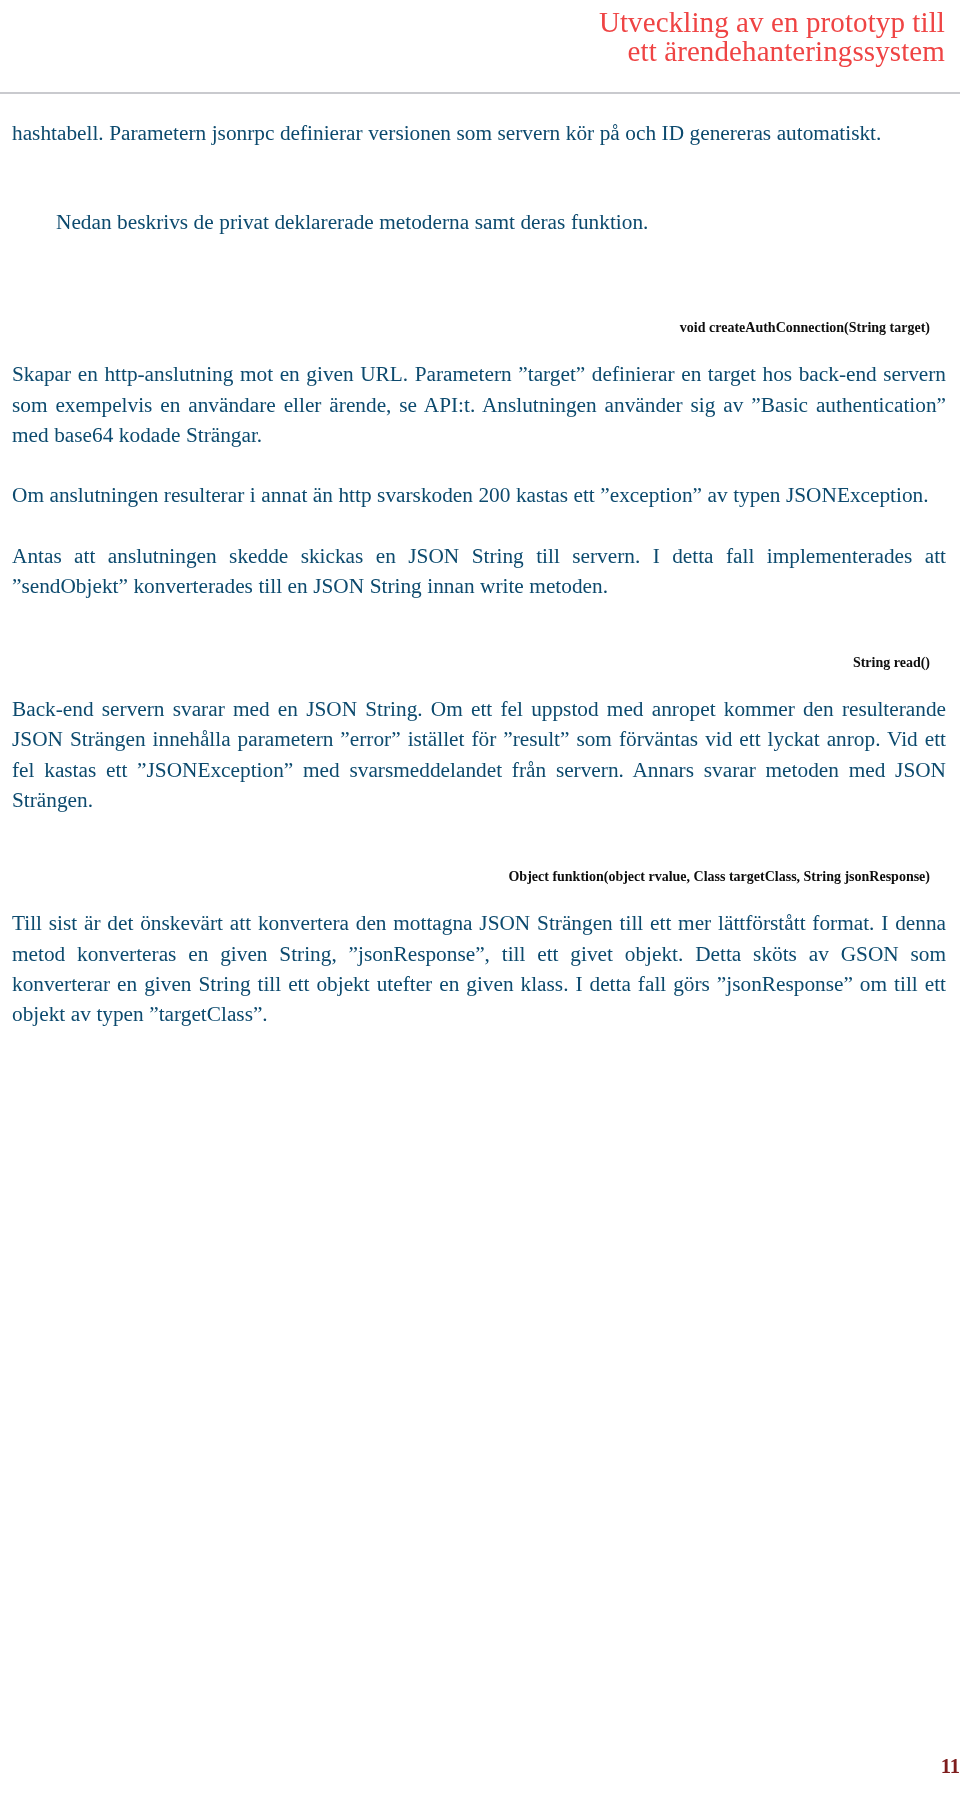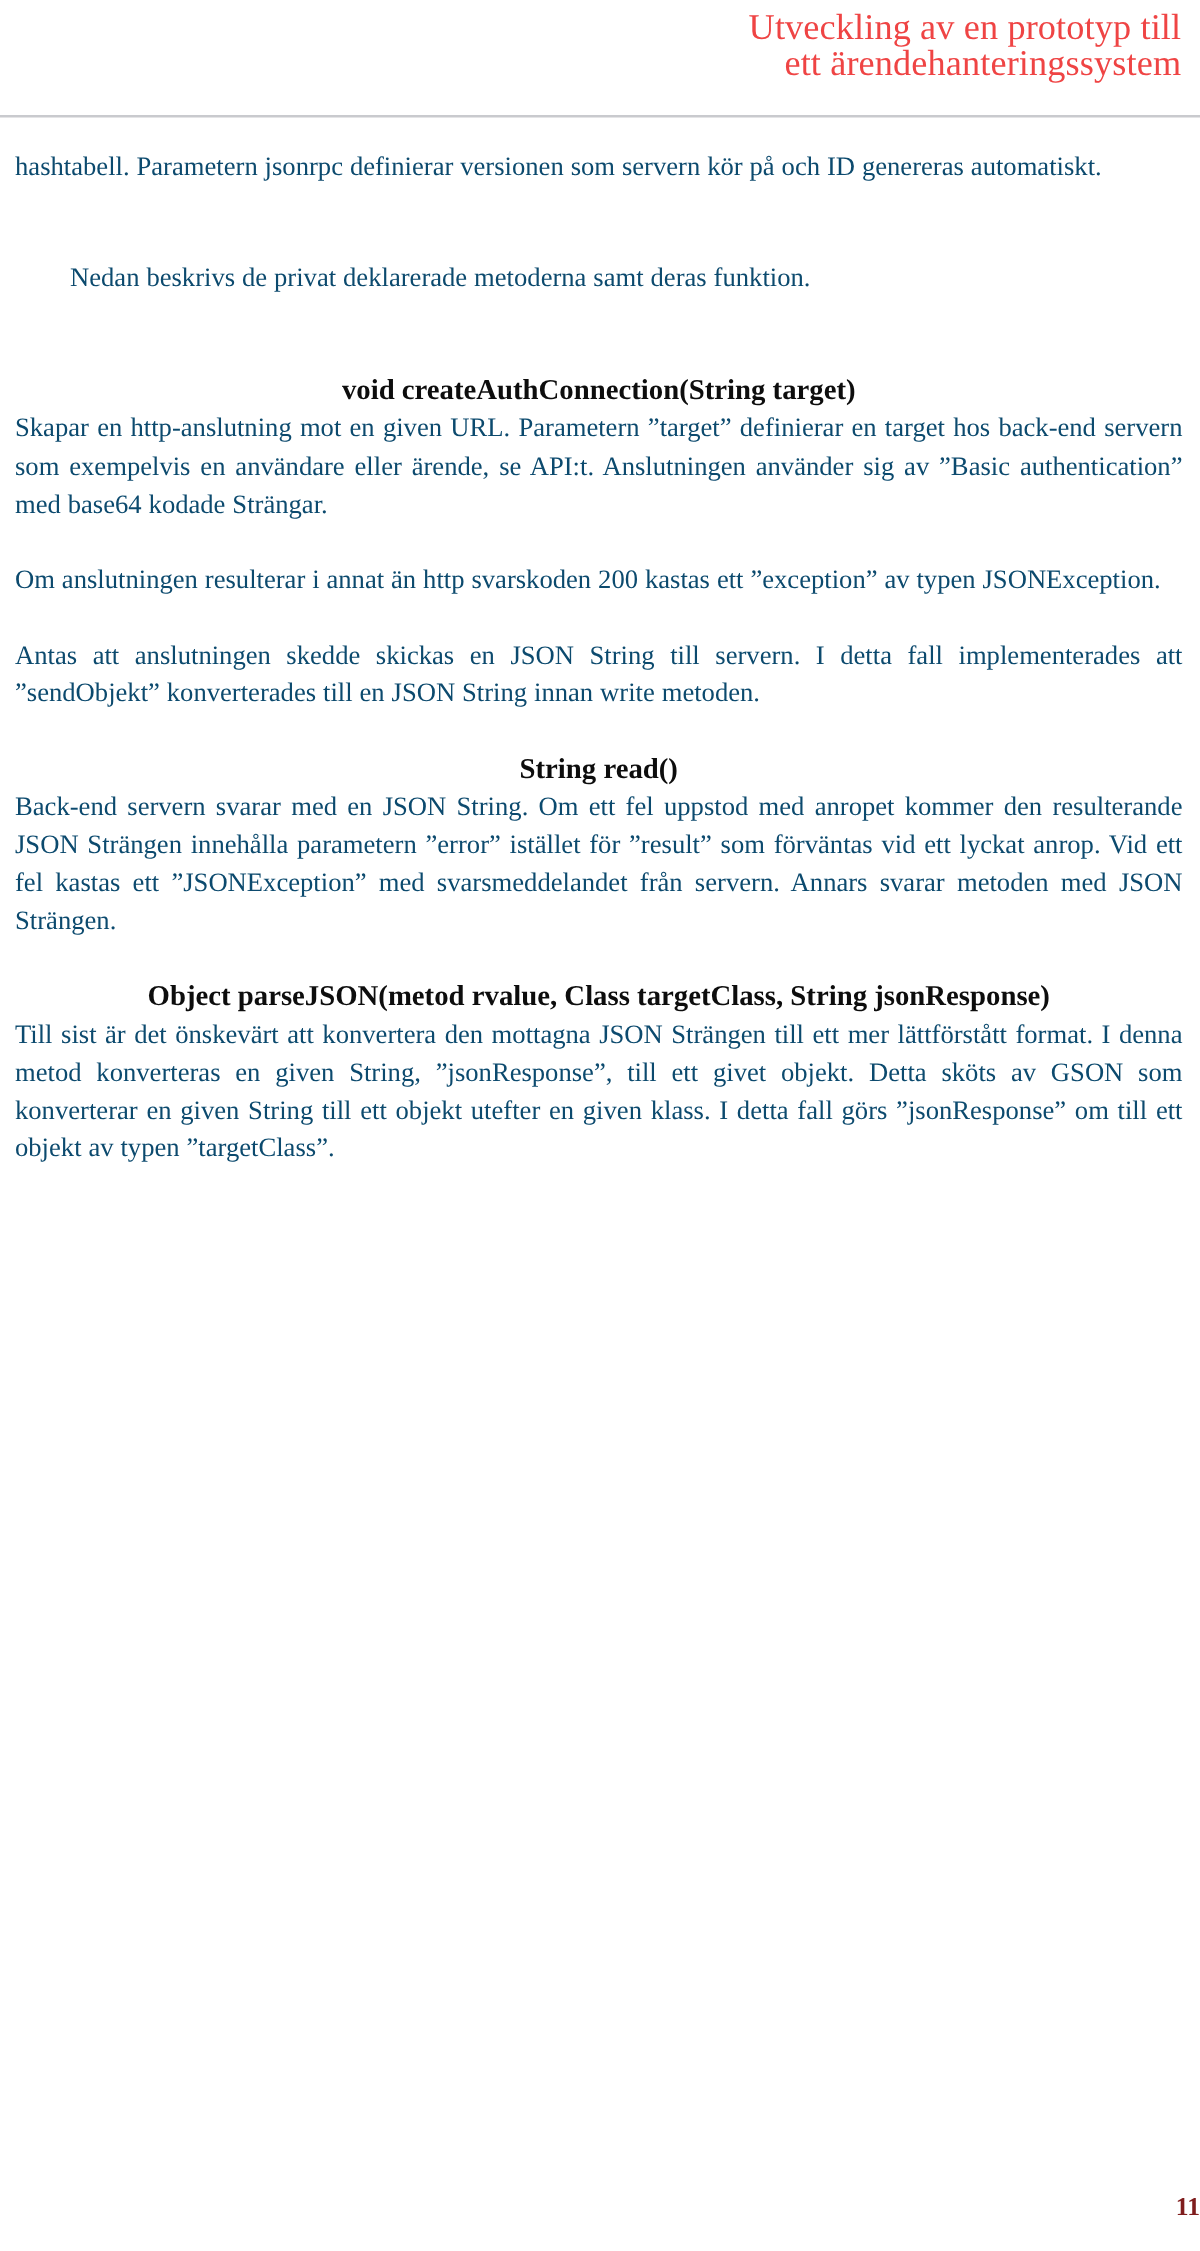--- a/index.html
+++ b/index.html
@@ -62,25 +62,25 @@
     word-spacing: 0.2px;
   }
   .para.left {
     text-align: left;
     margin-left: 44px;
   }
   .gap-lg { height: 59px; }
   .gap-md { height: 30px; }
 
   .method-head {
-    margin: 0;
-    font-size: 23px;
+    margin: 16px;
+    font-size: 14px;
     line-height: 30.4px;
     font-weight: bold;
-    text-align: center;
+    text-align: right;
     color: #0d0d0d;
   }
 
   
   .page-number {
     position: absolute;
     left: 0;
     right: 0;
     bottom: 22px;
     text-align: right;
@@ -123,20 +123,20 @@
 
     <p class="para">Antas att anslutningen skedde skickas en JSON String till servern. I detta fall implementerades att ”sendObjekt” konverterades till en JSON String innan write metoden.</p>
 
     <div class="gap-md"></div>
 
     <h2 class="method-head">String read()</h2>
     <p class="para">Back-end servern svarar med en JSON String. Om ett fel uppstod med anropet kommer den resulterande JSON Strängen innehålla parametern ”error” istället för ”result” som förväntas vid ett lyckat anrop. Vid ett fel kastas ett ”JSONException” med svarsmeddelandet från servern. Annars svarar metoden med JSON Strängen.</p>
 
     <div class="gap-md"></div>
 
-    <h2 class="method-head">Object parseJSON(metod rvalue, Class targetClass, String jsonResponse)</h2>
+    <h2 class="method-head">Object funktion(object rvalue, Class targetClass, String jsonResponse)</h2>
     <p class="para">Till sist är det önskevärt att konvertera den mottagna JSON Strängen till ett mer lättförstått format. I denna metod konverteras en given String, ”jsonResponse”, till ett givet objekt. Detta sköts av GSON som konverterar en given String till ett objekt utefter en given klass. I detta fall görs ”jsonResponse” om till ett objekt av typen ”targetClass”.</p>
 
   </div>
 
   <div class="page-number">11</div>
 
 </div>
 
 </body></html>

